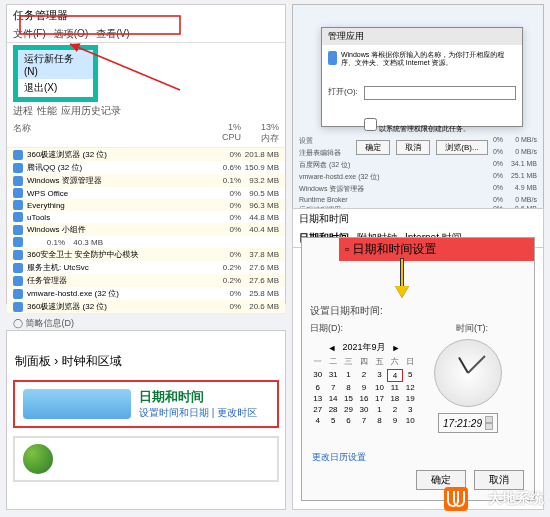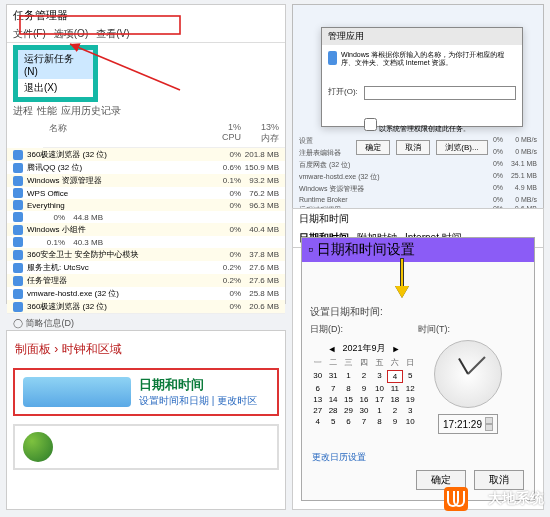--- a/index.html
+++ b/index.html
@@ -6,21 +6,21 @@
   body { width: 550px; height: 517px; background: #f0f2f5; font-size: 10px; position: relative; overflow: hidden; }
   .pane { position: absolute; background: #fff; border: 1px solid #ccc; }
   
   .tm { left: 6px; top: 4px; width: 280px; height: 300px; }
   .tm-title { padding: 3px 6px; font-size: 11px; }
   .tm-menu { padding: 1px 6px; font-size: 10px; color: #333; display: flex; gap: 8px; border-bottom: 1px solid #ddd; }
   .tm-submenu { position: relative; background: #fff; border: 5px solid #14b8a6; margin: 2px 0 0 6px; width: 85px; }
   .tm-submenu .item { padding: 2px 6px; font-size: 10px; }
   .tm-submenu .item.hi { background: #cde8ff; }
   .tm-tabs { display: flex; gap: 4px; padding: 2px 6px; font-size: 10px; color: #555; }
-  .tm-head { display: flex; padding: 2px 6px; font-size: 9px; color: #666; border-bottom: 1px solid #eee; margin-left: 36px; }
+  .tm-head { display: flex; padding: 2px 6px; font-size: 9px; color: #666; border-bottom: 1px solid #eee; }
   .tm-head .c1 { flex: 1; }
   .tm-head .c2, .tm-head .c3 { width: 38px; text-align: right; }
   .tm-body { max-height: 200px; overflow: hidden; }
   .tm-row { display: flex; padding: 1px 6px; font-size: 8px; align-items: center; }
   .tm-row:nth-child(odd) { background: #fffceb; }
   .tm-row .ic { width: 10px; height: 10px; background: #4a90e2; margin-right: 4px; border-radius: 2px; }
   .tm-row .nm { flex: 1; white-space: nowrap; overflow: hidden; text-overflow: ellipsis; }
   .tm-row .pc, .tm-row .mm { width: 38px; text-align: right; color: #444; }
   .tm-foot { padding: 3px 6px; font-size: 9px; color: #555; border-top: 1px solid #eee; }
   
@@ -34,46 +34,46 @@
   .rt-inner .row .lab { width: 36px; color: #333; }
   .rt-inner .row input { flex: 1; border: 1px solid #888; height: 14px; font-size: 8px; padding: 0 2px; }
   .rt-inner .btns { display: flex; gap: 6px; justify-content: center; margin-top: 6px; }
   .rt-inner .btns .b { border: 1px solid #999; padding: 1px 8px; font-size: 8px; background: #f6f6f6; }
   .rt-rows { position: absolute; left: 6px; top: 130px; right: 6px; font-size: 7px; color: #555; }
   .rt-rows .r { display: flex; padding: 1px 0; }
   .rt-rows .r .n { flex: 1; overflow: hidden; }
   .rt-rows .r .v1, .rt-rows .r .v2 { width: 34px; text-align: right; }
   
   .cp { left: 6px; top: 330px; width: 280px; height: 180px; padding: 6px; }
-  .cp-bc { font-size: 12px; color: #b91c1c; padding: 4px 2px 10px; }
+  .cp-bc { font-size: 12px; color: #000000; padding: 4px 2px 10px; margin-top: 12px; }
   .cp-card { border: 2px solid #d33; padding: 6px 8px; margin-bottom: 8px; display: flex; align-items: center; }
   .cp-card.plain { border-color: #ddd; }
   .cp-icon { width: 30px; height: 30px; border-radius: 4px; margin-right: 8px; display: flex; align-items: center; justify-content: center; }
   .cp-icon.cal { background: linear-gradient(#8fd3f4,#5aa9e6); }
   .cp-icon.glb { background: radial-gradient(circle at 30% 30%, #7ec23f, #2a7a2a); border-radius: 50%; }
   .cp-text .t { color: #0a7a3a; font-size: 13px; font-weight: bold; }
   .cp-text .s { color: #2a6ac0; font-size: 10px; }
   
   .dt { left: 292px; top: 208px; width: 252px; height: 302px; }
   .dt-tabs { background: #fff; border-bottom: 1px solid #ccc; padding: 2px 6px; font-size: 10px; display: flex; gap: 8px; }
   .dt-dialog { position: absolute; left: 8px; top: 28px; right: 8px; bottom: 8px; border: 1px solid #aaa; background: #fafafa; }
-  .dt-dialog .titlebar { background: #8b5cf6; padding: 3px 6px; font-size: 14px; }
+  .dt-dialog .titlebar { background: #ef4444; padding: 3px 6px; font-size: 12px; margin-left: 37px; }
   .dt-dialog .sub { padding: 4px 8px; font-size: 10px; color: #444; margin-top: 39px; }
   .dt-main { display: flex; padding: 4px 8px; gap: 10px; }
   .cal { width: 108px; }
   .cal-head { display: flex; align-items: center; justify-content: center; gap: 6px; font-size: 9px; padding: 2px 0; }
   .cal-dows, .cal-row { display: grid; grid-template-columns: repeat(7, 1fr); text-align: center; font-size: 8px; }
   .cal-dows { color: #666; margin-bottom: 2px; }
   .cal-row span { padding: 1px 0; }
   .cal-row span.sel { border: 1px solid #c22; background: #fff; }
   .clock { width: 80px; display: flex; flex-direction: column; align-items: center; gap: 6px; }
   .clock-face { width: 68px; height: 68px; border-radius: 50%; background: radial-gradient(circle,#fff,#ddd); border: 1px solid #bbb; position: relative; }
   .clock-face::after { content: ""; position: absolute; left: 50%; top: 50%; width: 2px; height: 24px; background: #555; transform: translate(-50%,-100%) rotate(45deg); transform-origin: bottom; }
   .clock-face::before { content: ""; position: absolute; left: 50%; top: 50%; width: 2px; height: 18px; background: #333; transform: translate(-50%,-100%) rotate(-30deg); transform-origin: bottom; }
-  .timebox { border: 1px solid #999; padding: 2px 4px; font-size: 10px; display: flex; align-items: center; gap: 3px; }
+  .timebox { border: 1px solid #999; padding: 2px 4px; font-size: 10px; display: flex; align-items: center; gap: 3px; font-style: italic; }
   .spin { width: 8px; height: 14px; display: flex; flex-direction: column; }
   .spin i { flex: 1; background: #ddd; border: 1px solid #aaa; }
   .dt-actions { display: flex; justify-content: flex-end; gap: 8px; padding: 6px 10px; position: absolute; bottom: 4px; right: 0; }
   .dt-actions .b { border: 1px solid #999; padding: 2px 14px; font-size: 10px; background: #f3f3f3; }
   .dt-link { position: absolute; bottom: 36px; left: 10px; font-size: 9px; color: #2a6ac0; }
   
   .wm { position: absolute; right: 6px; bottom: 6px; display: flex; align-items: center; gap: 20px; font-size: 14px; color: #fff; text-shadow: 0 0 2px rgba(0,0,0,.4); font-weight: bold; }
   .wm-logo { width: 24px; height: 24px; background: #ff6a00; border-radius: 4px; position: relative; }
   .wm-logo::before, .wm-logo::after { content: ""; position: absolute; width: 8px; height: 14px; border: 2px solid #fff; border-top: none; border-radius: 0 0 6px 6px; top: 4px; }
   .wm-logo::before { left: 3px; } .wm-logo::after { right: 3px; }
@@ -122,30 +122,31 @@
       <div class="tm-row">
         <span class="ic"></span>
         <span class="nm">Windows 资源管理器</span>
         <span class="pc">0.1%</span>
         <span class="mm">93.2 MB</span>
       </div>
       <div class="tm-row">
         <span class="ic"></span>
         <span class="nm">WPS Office</span>
         <span class="pc">0%</span>
-        <span class="mm">76.2 MB</span>
+        <span class="mm">90.5 MB</span>
       </div>
       <div class="tm-row">
         <span class="ic"></span>
         <span class="nm">Everything</span>
         <span class="pc">0%</span>
         <span class="mm">96.3 MB</span>
       </div>
       <div class="tm-row">
         <span class="ic"></span>
+        <span class="nm">uTools</span>
         <span class="pc">0%</span>
         <span class="mm">44.8 MB</span>
       </div>
       <div class="tm-row">
         <span class="ic"></span>
         <span class="nm">Windows 小组件</span>
         <span class="pc">0%</span>
         <span class="mm">40.4 MB</span>
       </div>
       <div class="tm-row">
@@ -276,21 +277,21 @@
   <div class="dt-tabs" id="dt-tabs">
       <span style="font-weight: bold;">日期和时间</span>
       <span>附加时钟</span>
       <span>Internet 时间</span>
     </div>
   <div class="dt-dialog">
     <div class="titlebar">▫ <span>日期和时间设置</span></div>
     <div class="sub">设置日期和时间:</div>
     <div style="display:flex;padding:0 8px;font-size:9px;color:#444">
       <span style="width:108px">日期(D):</span>
-      <span style="flex:1;">时间(T):</span>
+      <span style="flex:1;text-align:center">时间(T):</span>
     </div>
     <div class="dt-main">
       <div class="cal">
         <div class="cal-head">
           <span>◄</span>
           <span>2021年9月</span>
           <span>►</span>
         </div>
         <div class="cal-dows" id="cal-dows">
             <span>一</span>

